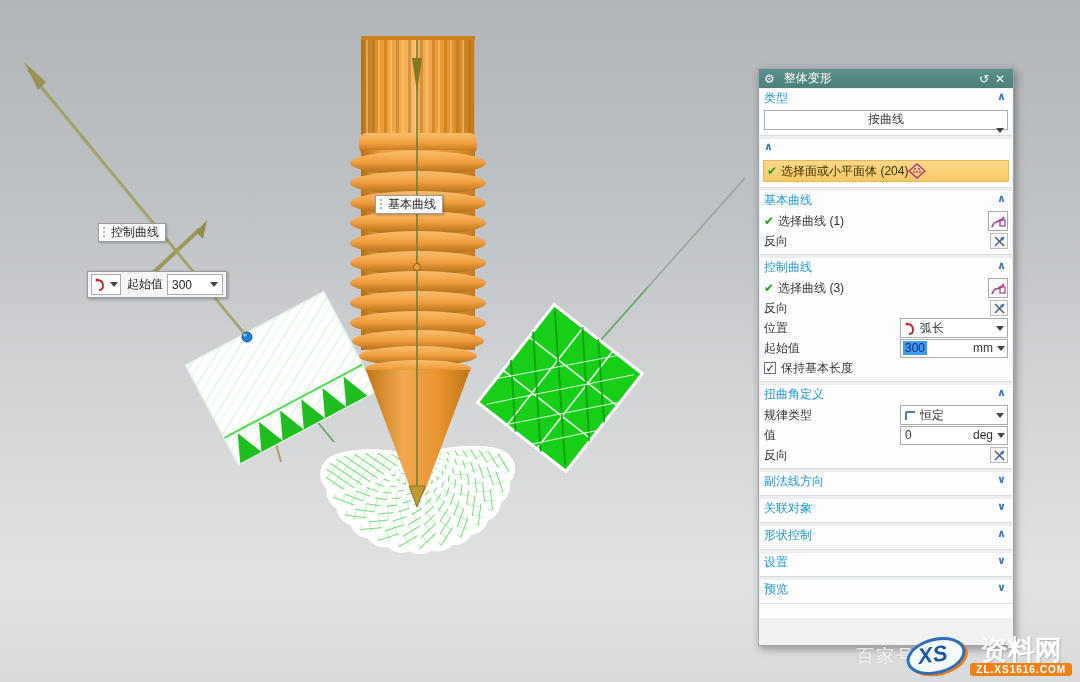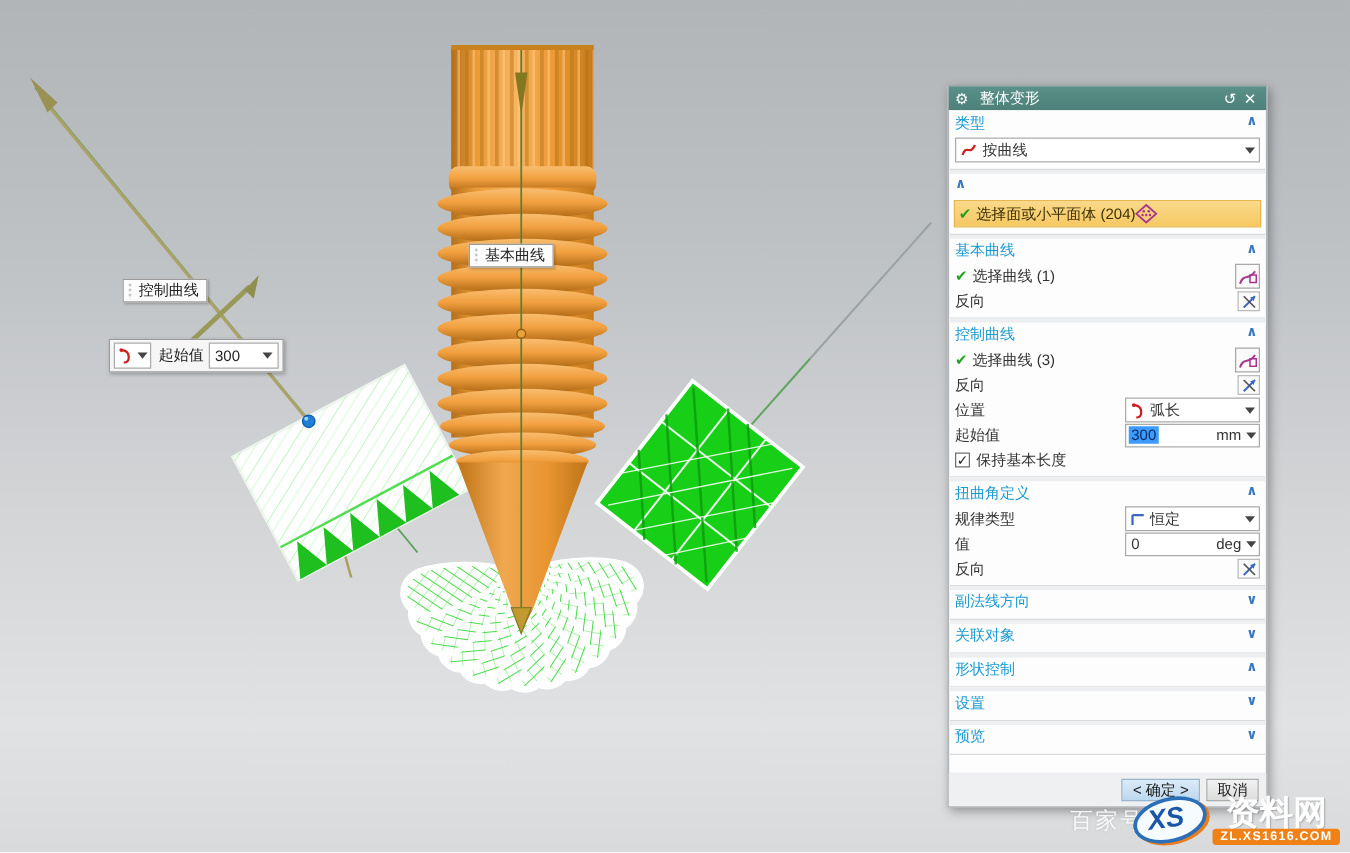--- a/index.html
+++ b/index.html
@@ -44,21 +44,21 @@
   .grp.gap { border-top:3px solid #eceeef; }
   .sec-hd { height:19px; display:flex; align-items:flex-start; }
   .sec-hd .t { color:#1b9ad2; flex:1; }
   .sec-hd .chev { color:#3a78c2; font-size:11px; font-weight:bold; padding-right:2px; }
   .row { display:flex; align-items:center; min-height:20px; }
   .row .sp { flex:1; }
   .check { color:#21a121; font-size:12px; margin-right:4px; }
   .combo { height:20px; background:#fff; border:1px solid #ababab; display:flex;
     align-items:center; padding:0 3px; }
   .combo .caret { margin-left:auto; }
-  .combo.full { width:100%; margin:1px 0 2px 0; }
+  .combo.full { width:100%; margin:1px 0 2px 0;flex-direction:column; }
   .combo.right, .field.right { width:108px; }
   .field { height:19px; background:#fff; border:1px solid #ababab; display:flex;
     align-items:center; padding:0 2px; }
   .field .v { padding:0 2px; }
   .field .v.sel { background:#3d9bfd; color:#0b2b66; }
   .field .unit { margin-left:auto; padding-right:4px; color:#333; }
   .hl-row { background:linear-gradient(180deg,#fad98a,#f6c863); height:22px;
     display:flex; align-items:center; margin:1px -1px 2px -1px; padding:0 3px;
     border:1px solid #e8b74f; color:#3c3000; }
   .sqbtn { width:20px; height:20px; background:#fafafa; border:1px solid #a8a8a8;
@@ -451,24 +451,20 @@
         </div>
       </div>
       <div class="grp gap">
         <div class="sec-hd">
           <span class="t">预览</span>
           <span class="chev">∨</span>
         </div>
       </div>
     </div>
 
-    <div id="dlg-buttons">
-      <button class="btn">&lt; 确定 &gt;</button>
-      <button class="btn cancel">取消</button>
-    </div>
   </div>
 
   <div id="watermark">
     <span id="wm-prefix">百家号</span>
     <span id="wm-logo">
       <span class="oval"></span>
       <span class="xs">XS</span>
     </span>
     <span id="wm-right">
       <span id="wm-site">资料网</span>

